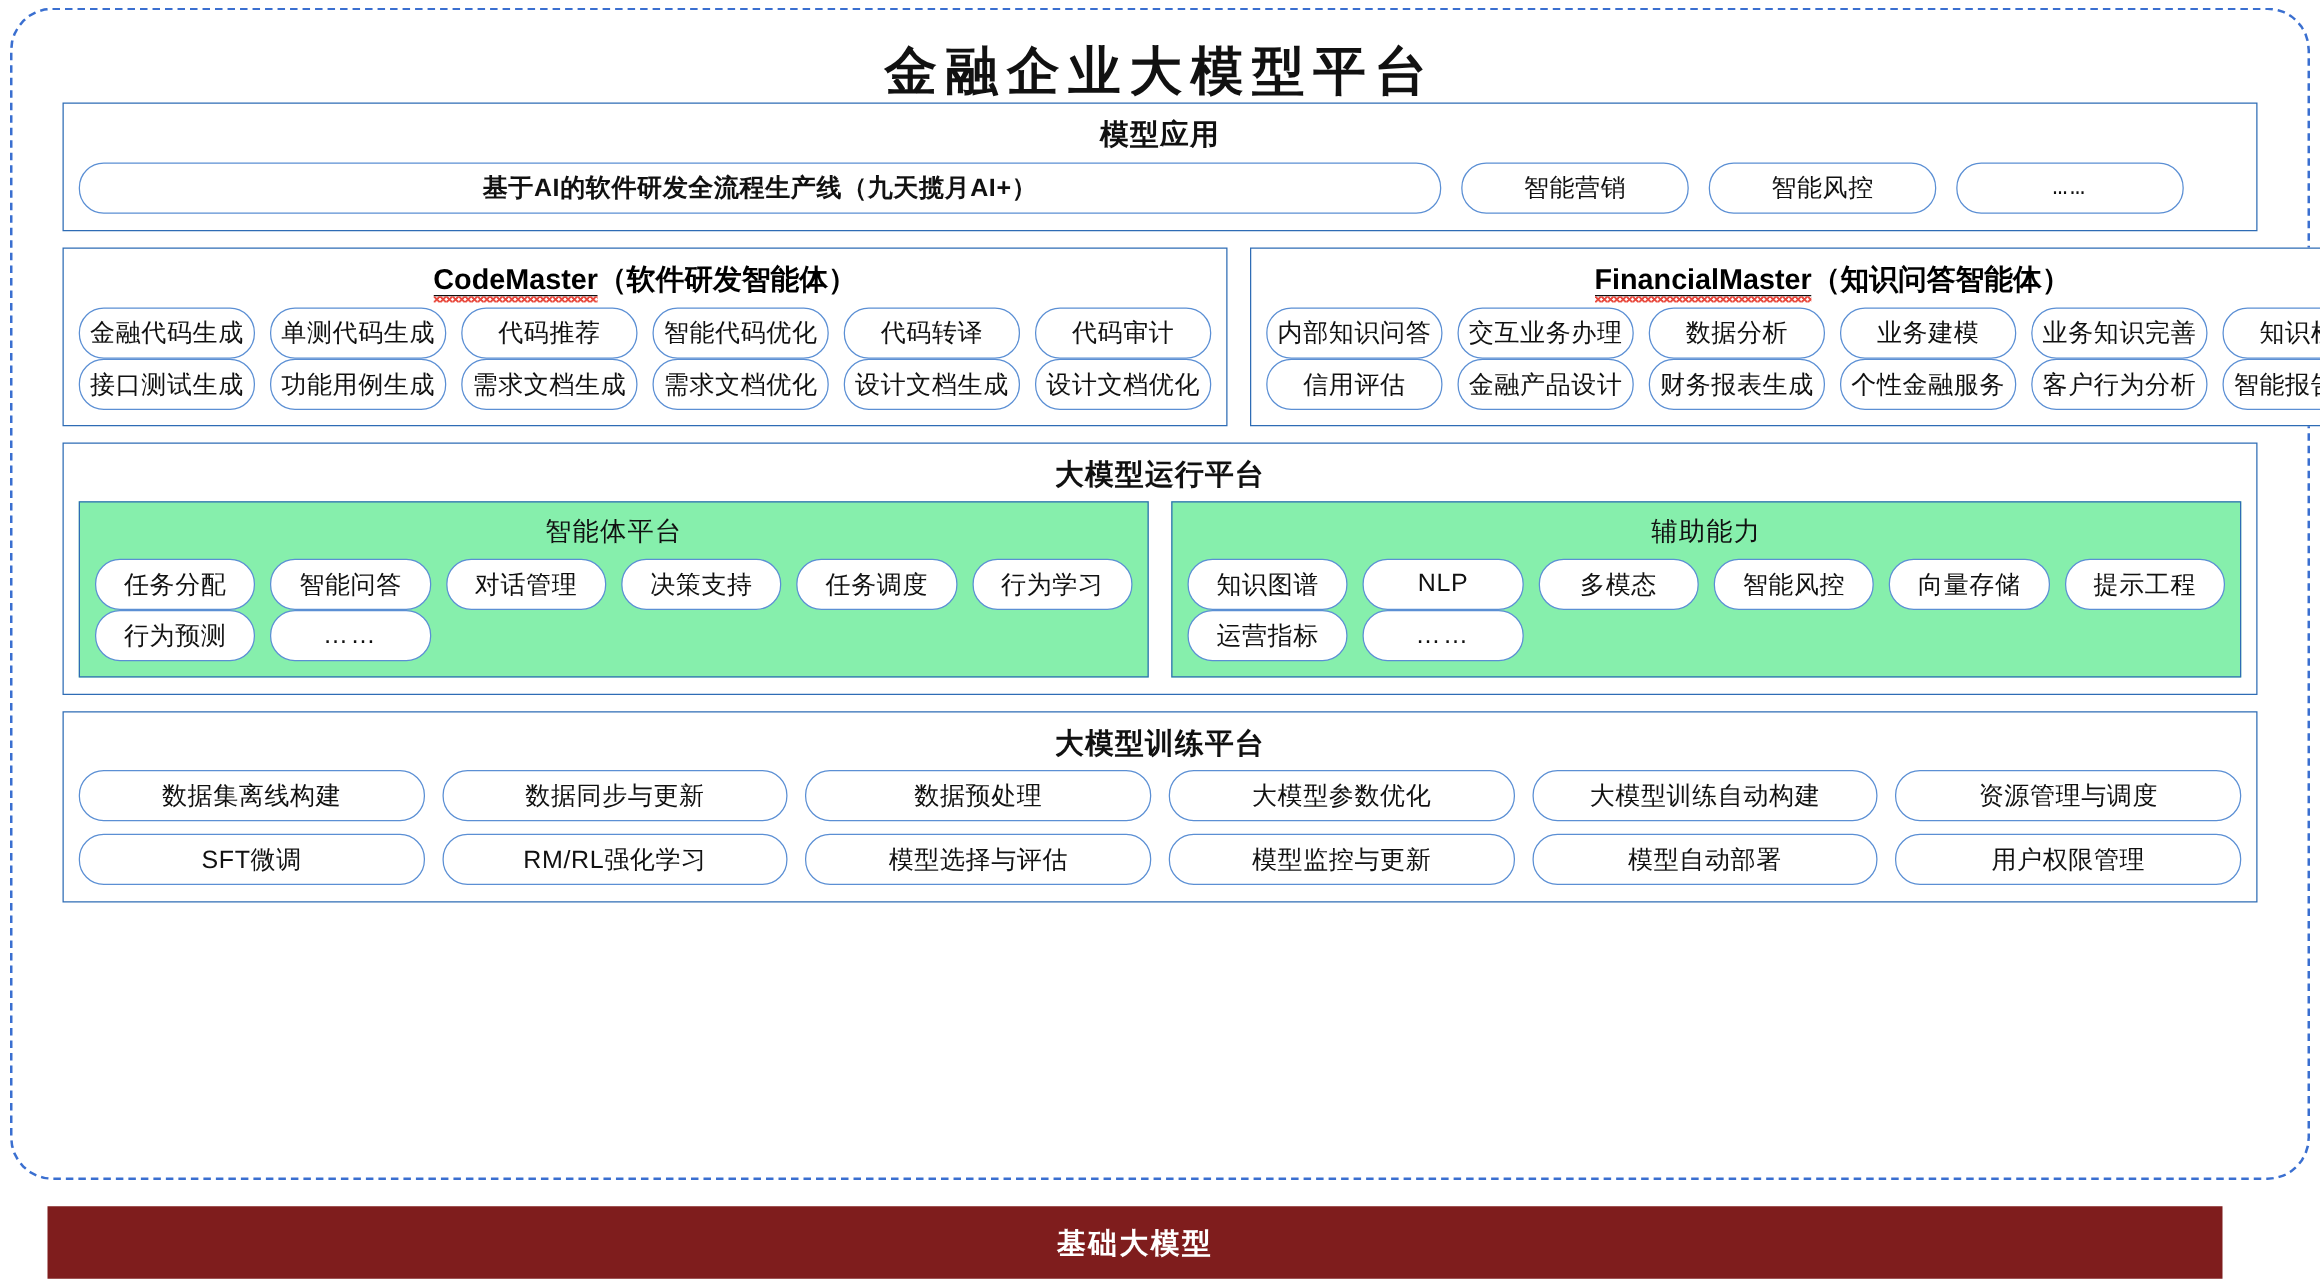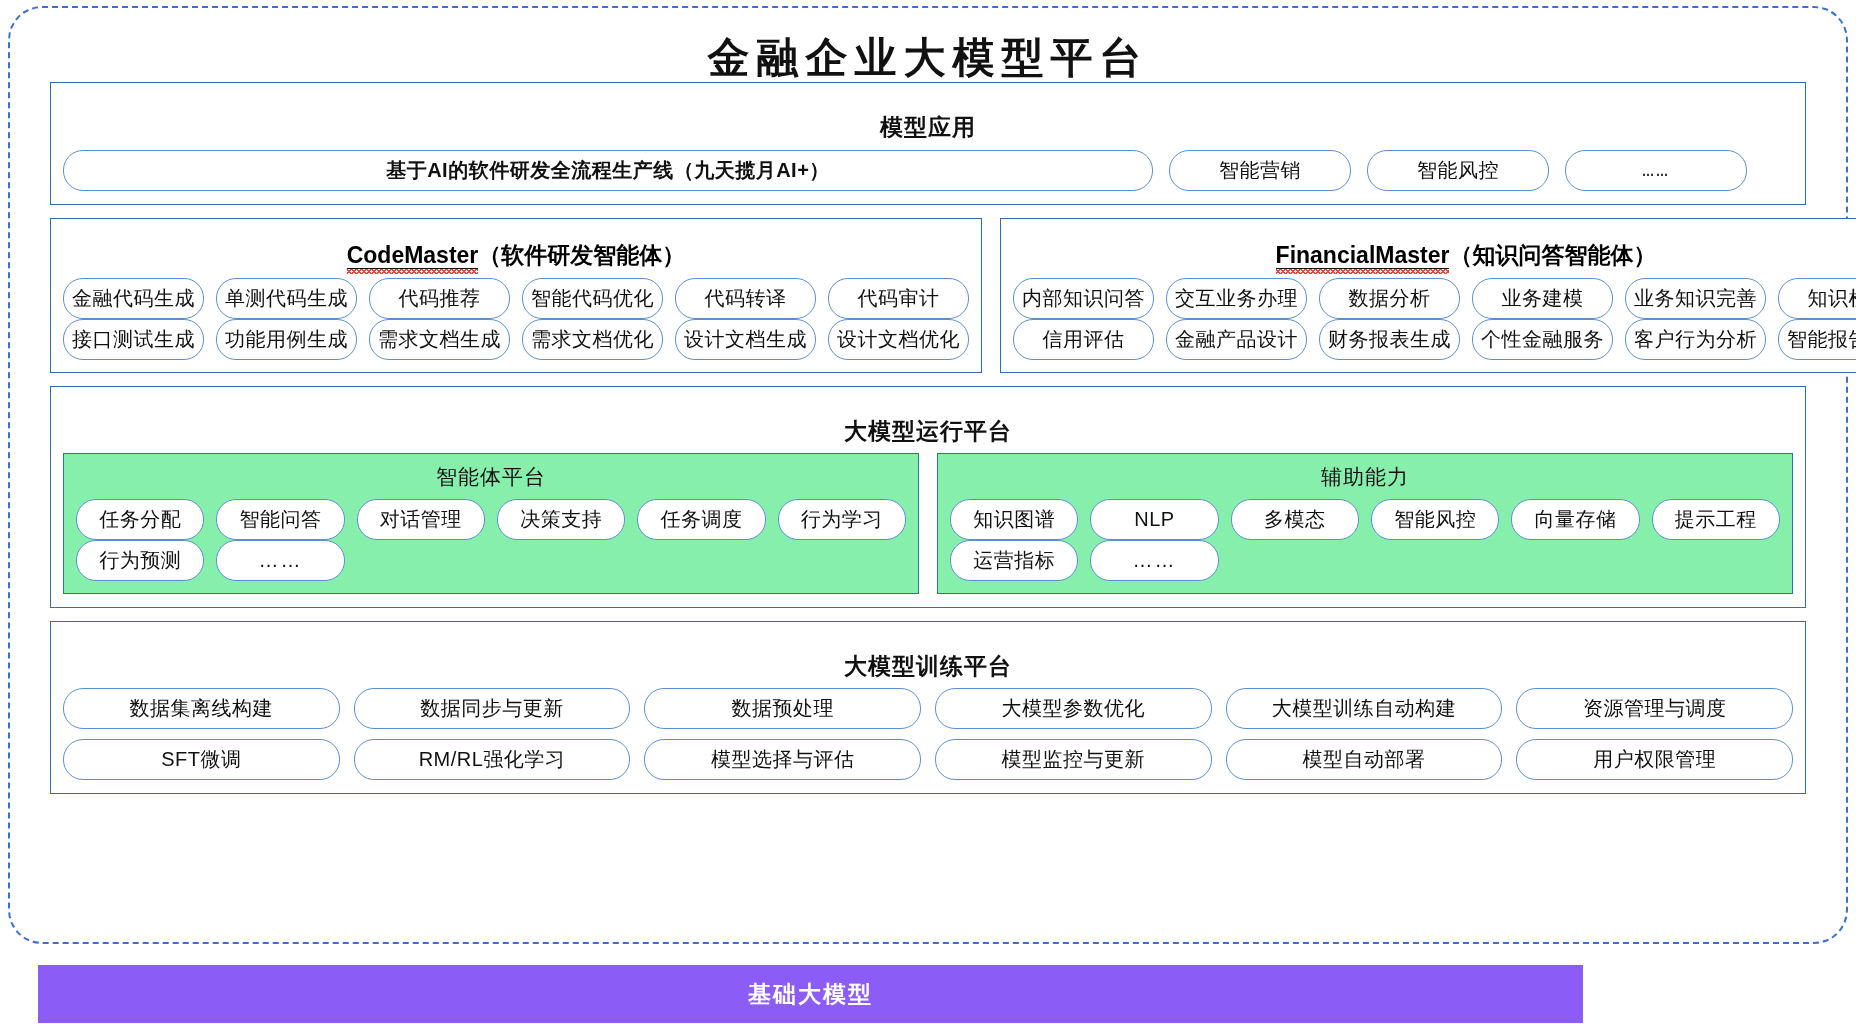--- a/index.html
+++ b/index.html
@@ -46,21 +46,21 @@
     margin: 26px 0 0 0;
     line-height: 1.15;
   }
 
   
   .section {
     box-sizing: border-box;
     border: 1.6px solid #2e6cb5;
     background: #ffffff;
     margin: 0 40px;
-    padding: 28px 12px 13px 12px;
+    padding: 8px 12px 13px 12px;
   }
 
   .section + .section { margin-top: 13px; }
 
   .section-title {
     text-align: center;
     font-size: 23px;
     font-weight: 700;
     color: #111111;
     letter-spacing: 1px;
@@ -120,21 +120,20 @@
     font-weight: 700;
     padding: 4px 0 9px 0;
     line-height: 1.1;
     position: relative;
     display: block;
   }
   .agent-title .en {
     position: relative;
     display: inline-block;
     border-bottom: 1.5px solid #111;
-    margin-top: 12px;
   }
   .agent-title .en::after {
     content: "";
     position: absolute;
     left: 0;
     right: 0;
     bottom: -6px;
     height: 5px;
     background-image:
       linear-gradient(45deg, transparent 40%, #e8463a 40%, #e8463a 60%, transparent 60%),
@@ -175,23 +174,23 @@
     display: grid;
     grid-template-columns: repeat(6, 1fr);
     gap: 10px 14px;
   }
 
   
   .foundation-bar {
     position: absolute;
     left: 38px;
     top: 965px;
-    width: 1545px;
+    width: 1740px;
     height: 58px;
-    background: #8b5cf6;
+    background: #7f1d1d;
     display: flex;
     align-items: center;
     justify-content: center;
   }
   .foundation-bar .label {
     color: #ffffff;
     font-size: 23px;
     font-weight: 700;
     letter-spacing: 2px;
   }

